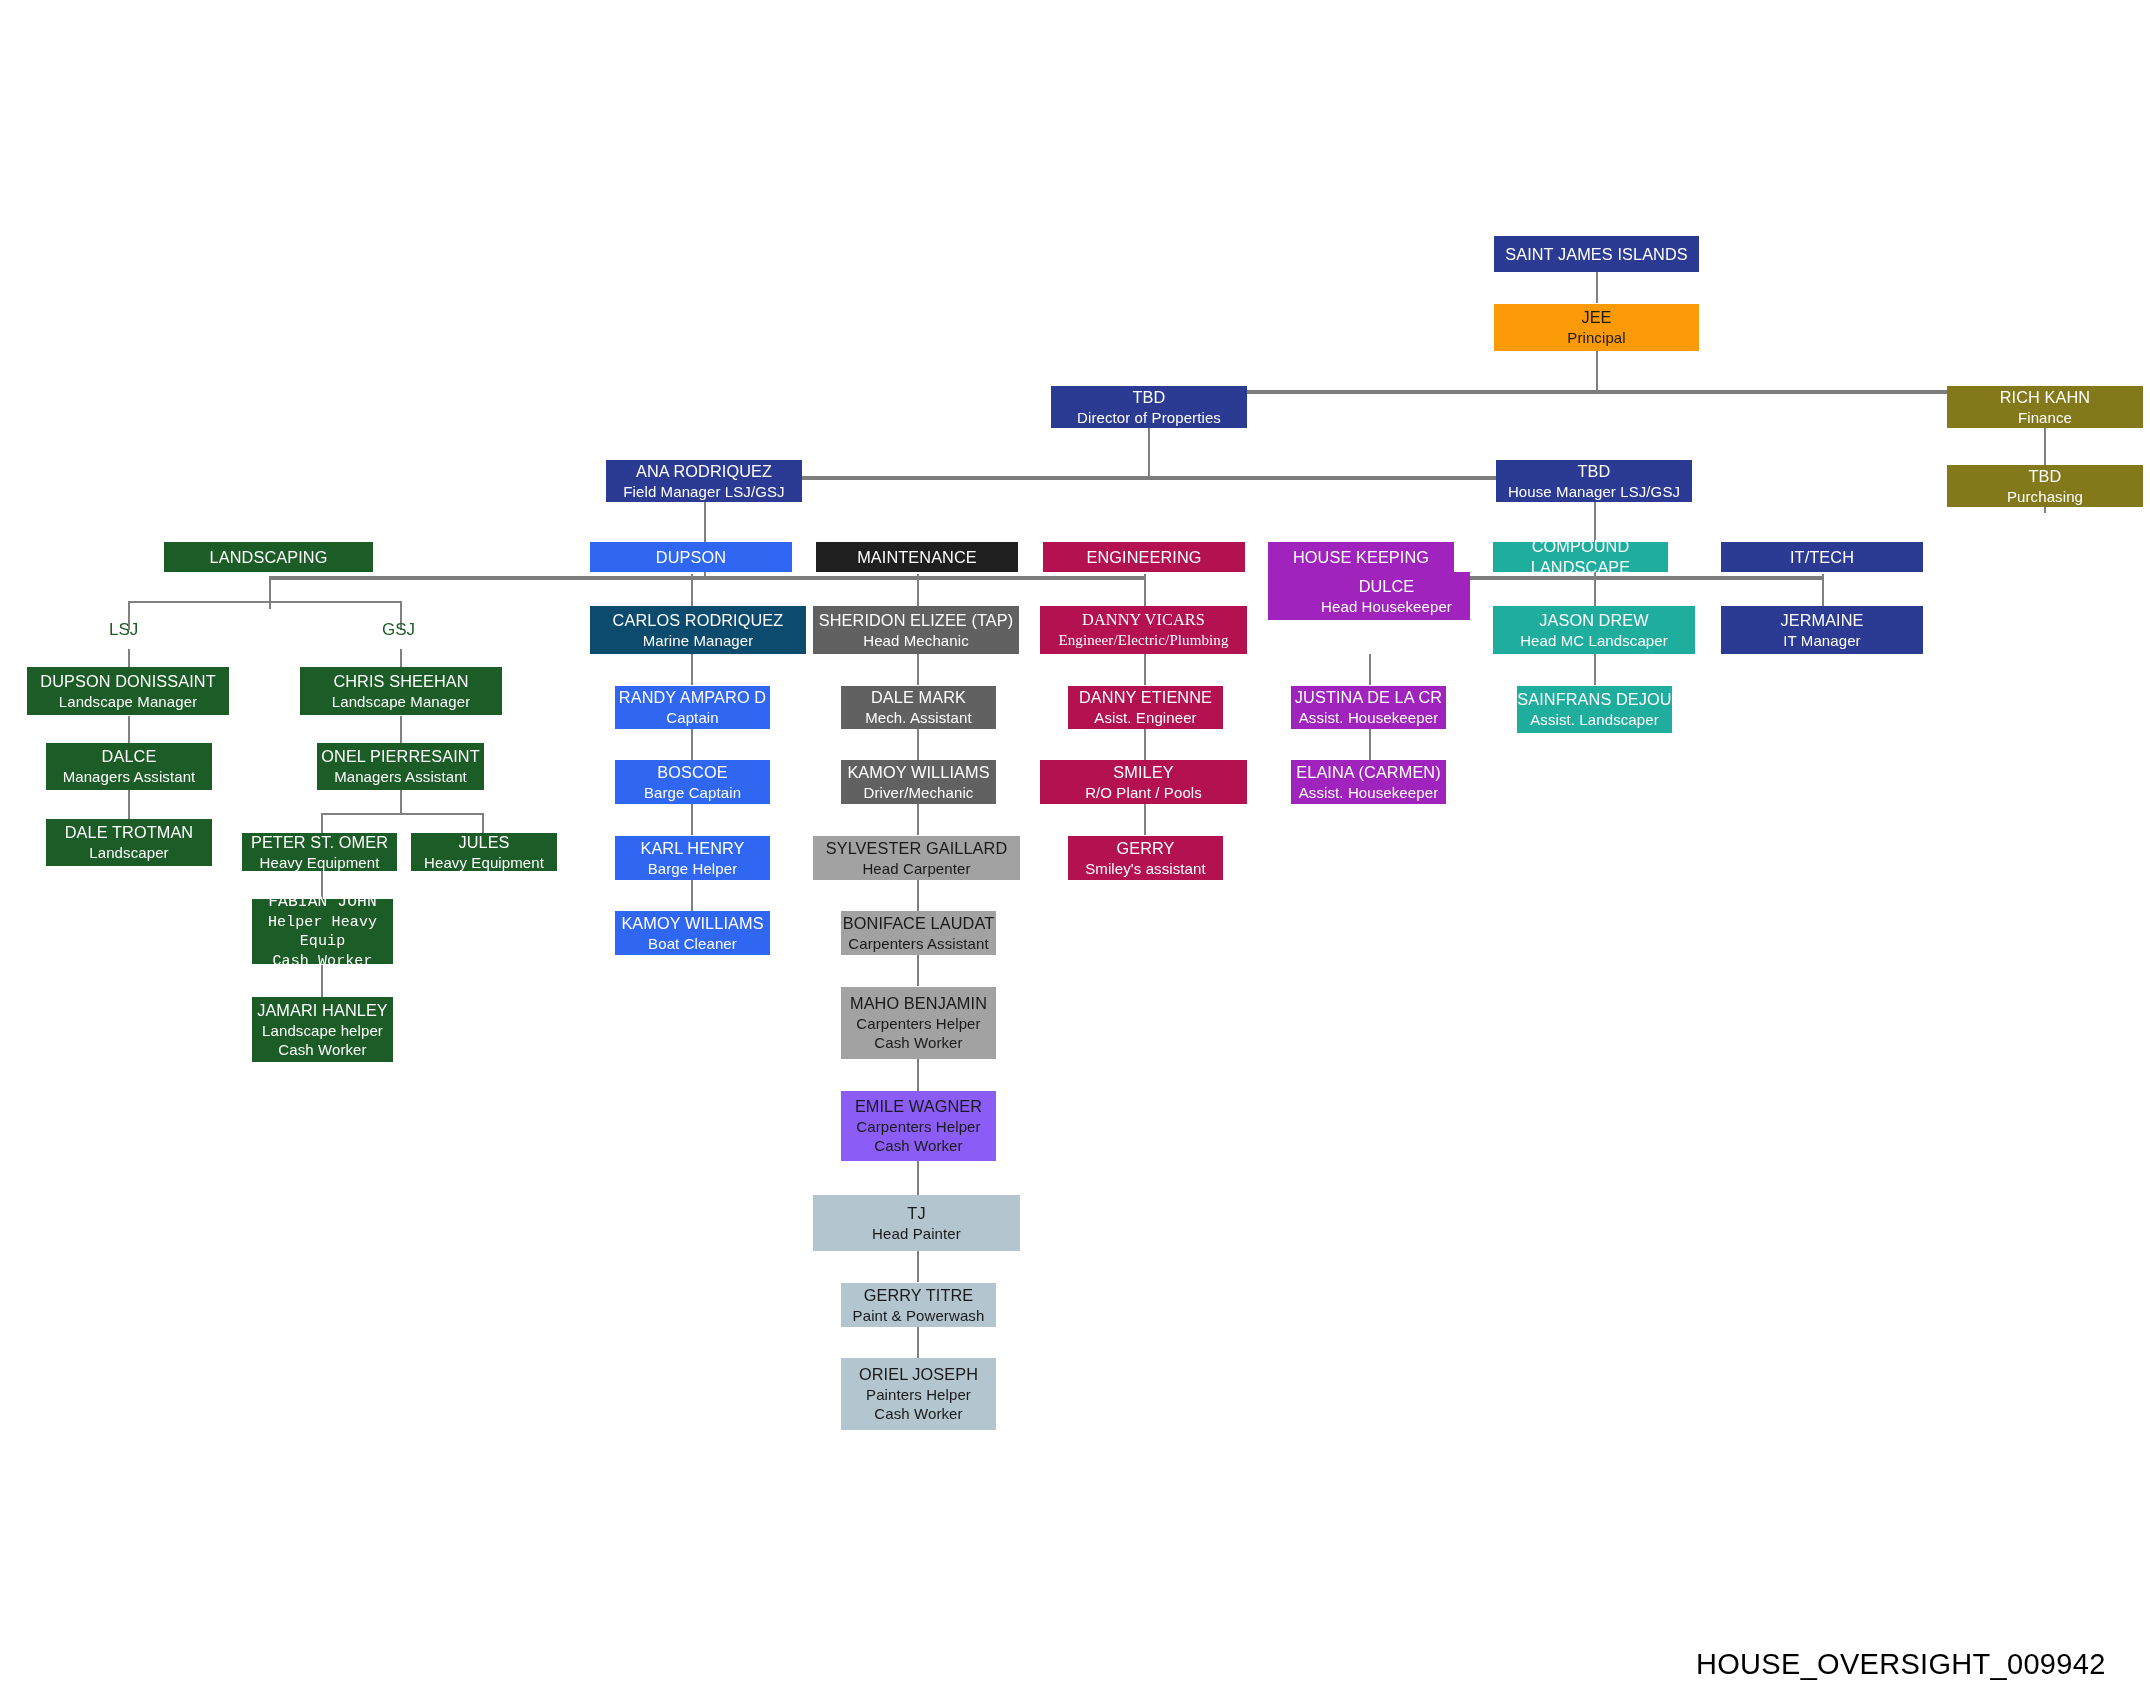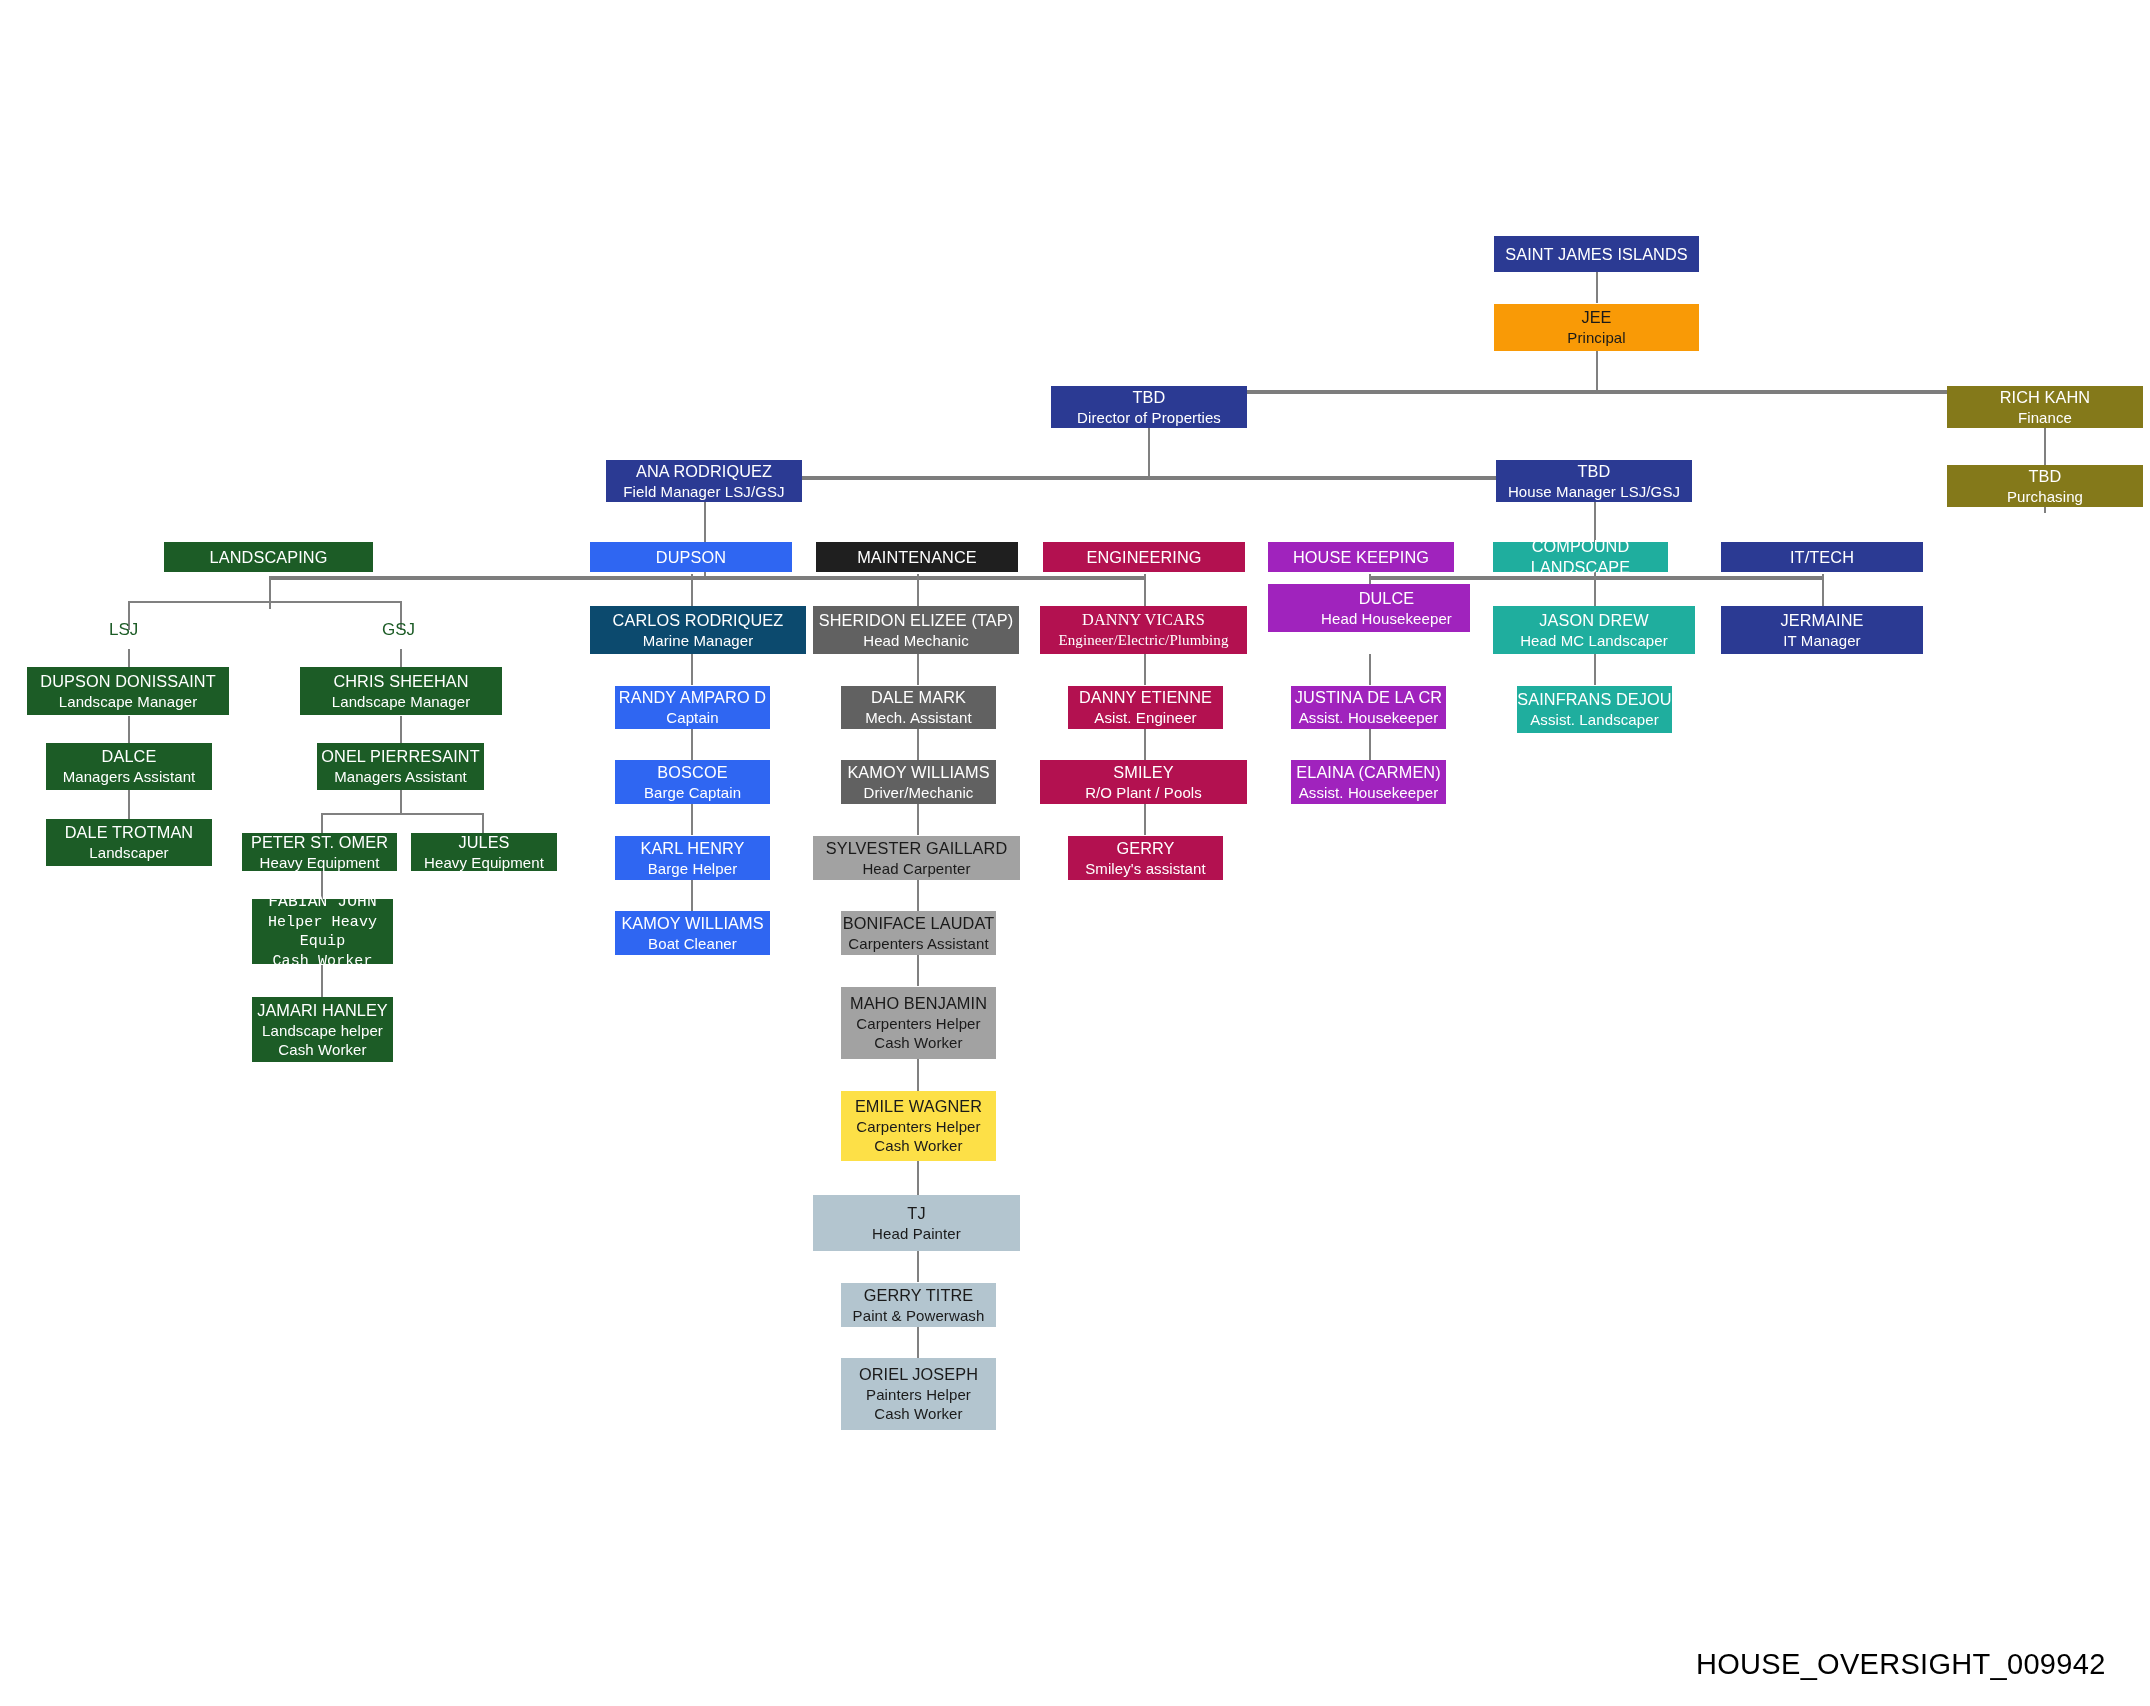--- a/index.html
+++ b/index.html
@@ -242,21 +242,21 @@
   </div>
   <div class="node" style="left: 841px; top: 911px; width: 155px; height: 44px; background: rgb(162, 162, 162); color: rgb(26, 26, 26);">
     <span class="nm">BONIFACE LAUDAT</span>
     <span class="ti">Carpenters Assistant</span>
   </div>
   <div class="node" style="left: 841px; top: 987px; width: 155px; height: 72px; background: rgb(162, 162, 162); color: rgb(26, 26, 26);">
     <span class="nm">MAHO BENJAMIN</span>
     <span class="ti" style="white-space:pre-line;">Carpenters Helper
 Cash Worker</span>
   </div>
-  <div class="node" style="left: 841px; top: 1091px; width: 155px; height: 70px; background: #fde047; color: rgb(26, 26, 26);">
+  <div class="node" style="left: 841px; top: 1091px; width: 155px; height: 70px; background: #8b5cf6; color: rgb(26, 26, 26);">
     <span class="nm">EMILE WAGNER</span>
     <span class="ti" style="white-space:pre-line;">Carpenters Helper
 Cash Worker</span>
   </div>
   <div class="node" style="left: 813px; top: 1195px; width: 207px; height: 56px; background: rgb(179, 197, 207); color: rgb(26, 26, 26);">
     <span class="nm">TJ</span>
     <span class="ti">Head Painter</span>
   </div>
   <div class="node" style="left: 841px; top: 1283px; width: 155px; height: 44px; background: rgb(179, 197, 207); color: rgb(26, 26, 26);">
     <span class="nm">GERRY TITRE</span>
@@ -278,21 +278,21 @@
   </div>
   <div class="node" style="left: 1040px; top: 760px; width: 207px; height: 44px; background: rgb(179, 17, 80); color: rgb(255, 255, 255);">
     <span class="nm">SMILEY</span>
     <span class="ti">R/O Plant / Pools</span>
   </div>
   <div class="node" style="left: 1068px; top: 836px; width: 155px; height: 44px; background: rgb(179, 17, 80); color: rgb(255, 255, 255);">
     <span class="nm">GERRY</span>
     <span class="ti">Smiley's assistant</span>
   </div>
 
-  <div class="node" style="left: 1268px; top: 584px; width: 202px; height: 48px; background: rgb(160, 35, 189); color: rgb(255, 255, 255); padding-left: 35px;">
+  <div class="node" style="left: 1268px; top: 572px; width: 202px; height: 48px; background: rgb(160, 35, 189); color: rgb(255, 255, 255); padding-left: 35px;">
     <span class="nm">DULCE</span>
     <span class="ti">Head Housekeeper</span>
   </div>
   <div class="node" style="left: 1291px; top: 686px; width: 155px; height: 43px; background: rgb(160, 35, 189); color: rgb(255, 255, 255);">
     <span class="nm">JUSTINA DE LA CR</span>
     <span class="ti">Assist. Housekeeper</span>
   </div>
   <div class="node" style="left: 1291px; top: 760px; width: 155px; height: 44px; background: rgb(160, 35, 189); color: rgb(255, 255, 255);">
     <span class="nm">ELAINA (CARMEN)</span>
     <span class="ti">Assist. Housekeeper</span>

